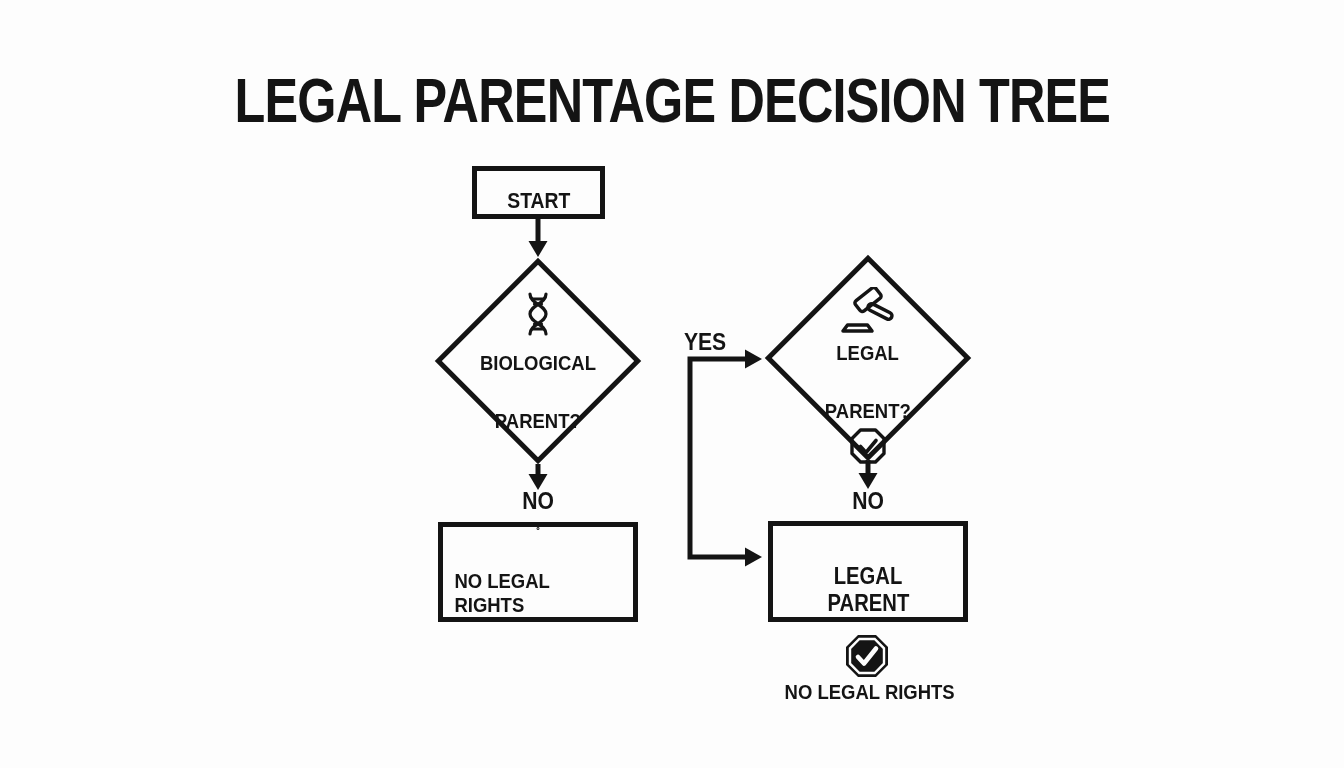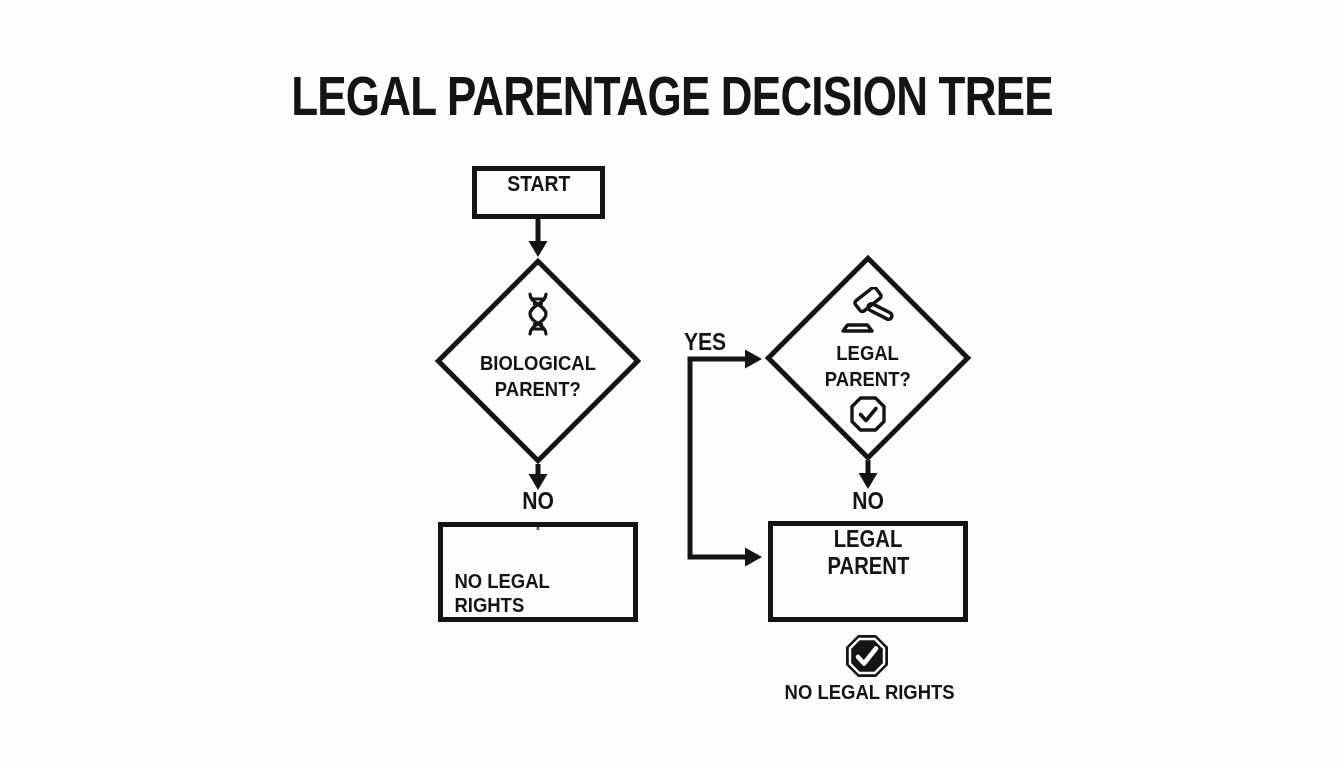--- a/index.html
+++ b/index.html
@@ -6,40 +6,40 @@
   html,body { margin:0; padding:0; background:#fff; }
   .canvas {
     position:relative; width:1344px; height:768px;
     background:var(--background);
     font-family:"Liberation Sans", sans-serif;
     color:var(--ink); overflow:hidden;
   }
   .abs { position:absolute; }
   .title {
     left:0; right:0; top:64px; text-align:center;
-    font-size:55px; font-weight:700; letter-spacing:-1px;
+    font-size:63px; font-weight:700; letter-spacing:-1px;
     white-space:nowrap;
   }
   .title span { display:inline-block; transform:scaleX(0.80); transform-origin:center; }
   .box {
     box-sizing:border-box; border:5px solid var(--ink); background:var(--background);
-    display:flex; flex-direction:column; align-items:center; justify-content:flex-start;
+    display:flex; flex-direction:column; align-items:center; justify-content:flex-end;
   }
   .diamond {
     box-sizing:border-box; width:146px; height:146px;
     border:5px solid var(--ink); background:var(--background);
     transform:rotate(45deg);
   }
   .d-content {
     display:flex; flex-direction:column; align-items:center;
     width:190px; text-align:center;
   }
   .lbl { font-weight:700; white-space:nowrap; }
   .cond { display:inline-block; transform:scaleX(0.88); transform-origin:center; }
-  .node-text { font-size:21px; font-weight:700; line-height:26px; }
+  .node-text { font-size:21px; font-weight:700; line-height:26px;margin-top:32px; }
   .edge-label { font-size:24px; font-weight:700; text-align:center; }
   .box-label { font-size:21px; font-weight:700; }
   .box2-text { font-size:23px; font-weight:700; line-height:27px; text-align:center; }
   .footer-label { font-size:21px; font-weight:700; text-align:center; }
   svg { display:block; }
 </style>
 </head>
 <body>
 
 <div class="canvas">

